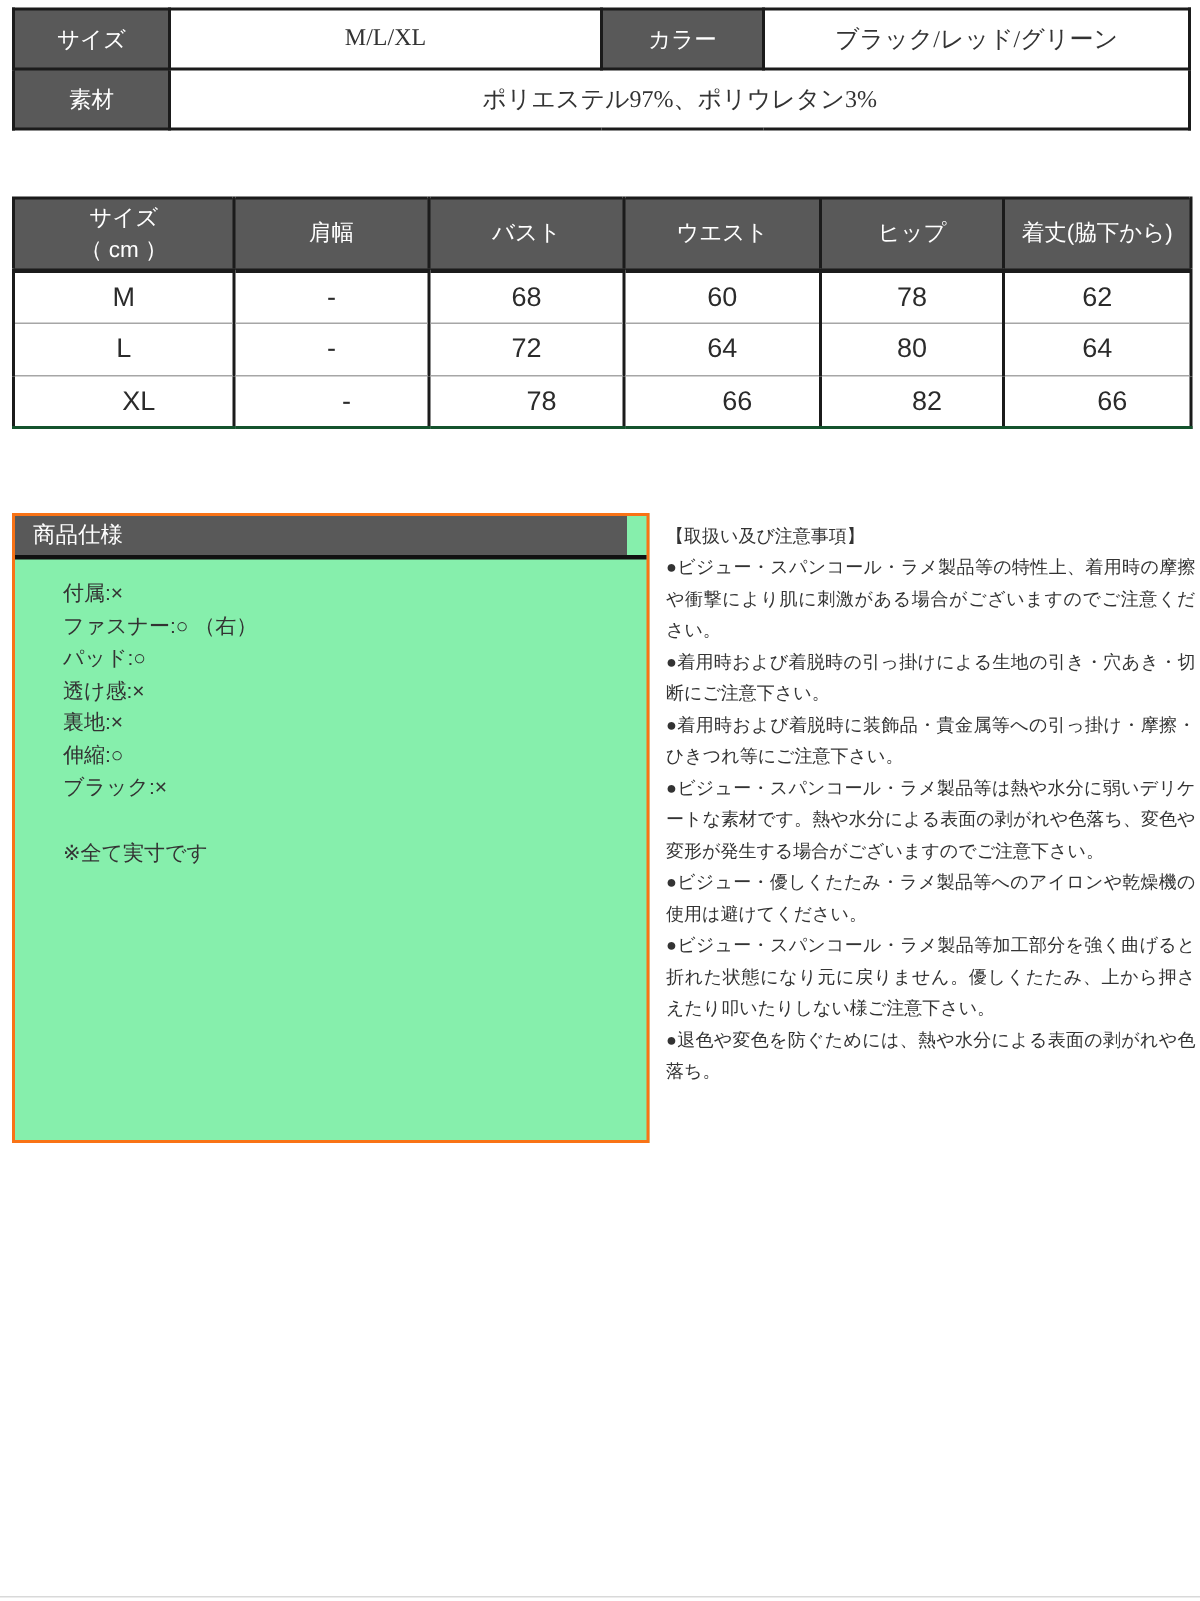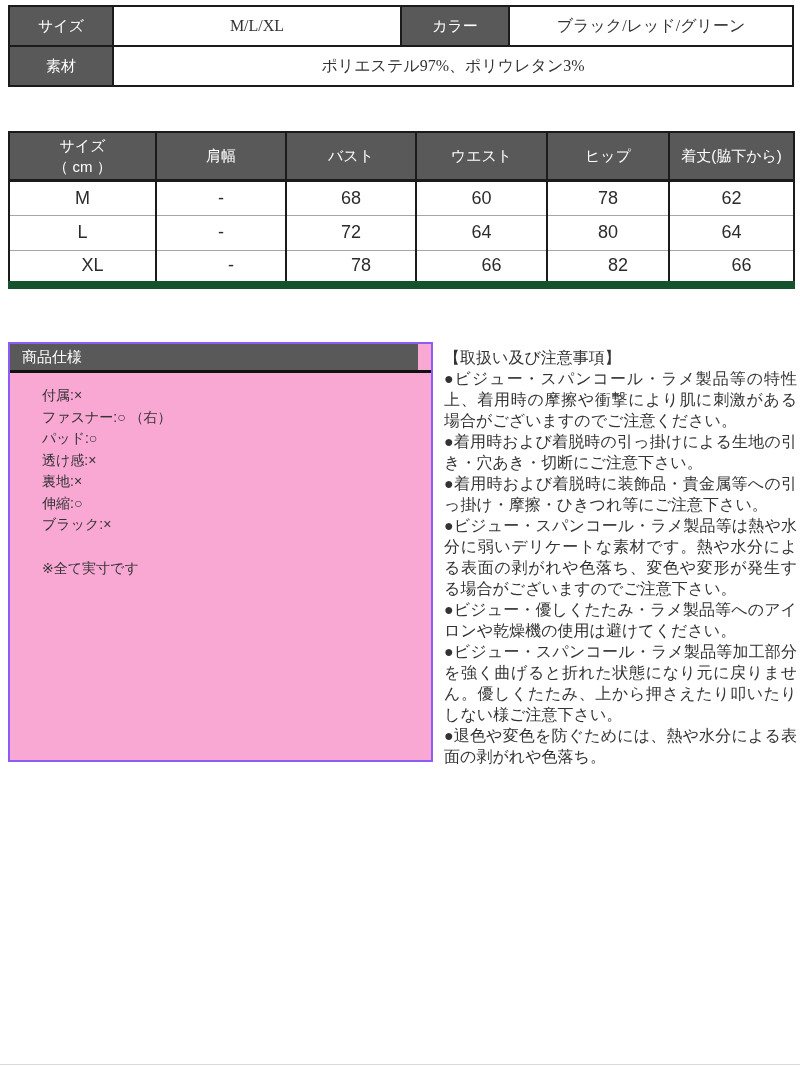--- a/index.html
+++ b/index.html
@@ -42,43 +42,43 @@
     background: #595959; color: #ffffff;
     font-weight: normal; font-size: 15px;
     height: 48px;
     border-bottom: 3px solid #1b1b1b;
     white-space: pre-line; line-height: 21px;
   }
   #size-chart tbody td {
     height: 35px; font-size: 18px; color: #2b2b2b;
     border-bottom: 1px solid #a6a6a6;
   }
-  #size-chart tbody tr:last-child td { border-bottom: 8px solid #14532d; padding-left: 20px; }
+  #size-chart tbody tr:last-child td { border-bottom: 2px solid #14532d; padding-left: 20px; }
 
   
   #spec-box {
     left: 8px; top: 342px; width: 425px; height: 420px;
-    border: 2px solid #8b5cf6; background: #f9a8d4;
+    border: 2px solid #f97316; background: #86efac;
   }
   .spec-header-wrap { border-bottom: 3px solid #111111; }
   .spec-header {
     height: 26px; line-height: 26px;
     background: #595959; color: #ffffff;
     font-size: 15px; padding-left: 12px;
     margin-right: 13px;
   }
   .spec-content {
     padding: 12px 12px; font-size: 14px; line-height: 21.5px; color: #333333; margin-left: 20px;
   }
   .spec-spacer { height: 22px; }
 
   
   #care-notes {
     left: 444px; top: 347px; width: 353px;
-    font-size: 16px; line-height: 21px; color: #333333;
+    font-size: 12px; line-height: 21px; color: #333333;
     text-align: justify;
   }
   #care-notes p { margin: 0; }
 
   
   #bottom-rule {
     left: 0; top: 1064px; width: 800px; height: 1px;
     background: #d9d9d9;
   }
 </style>

